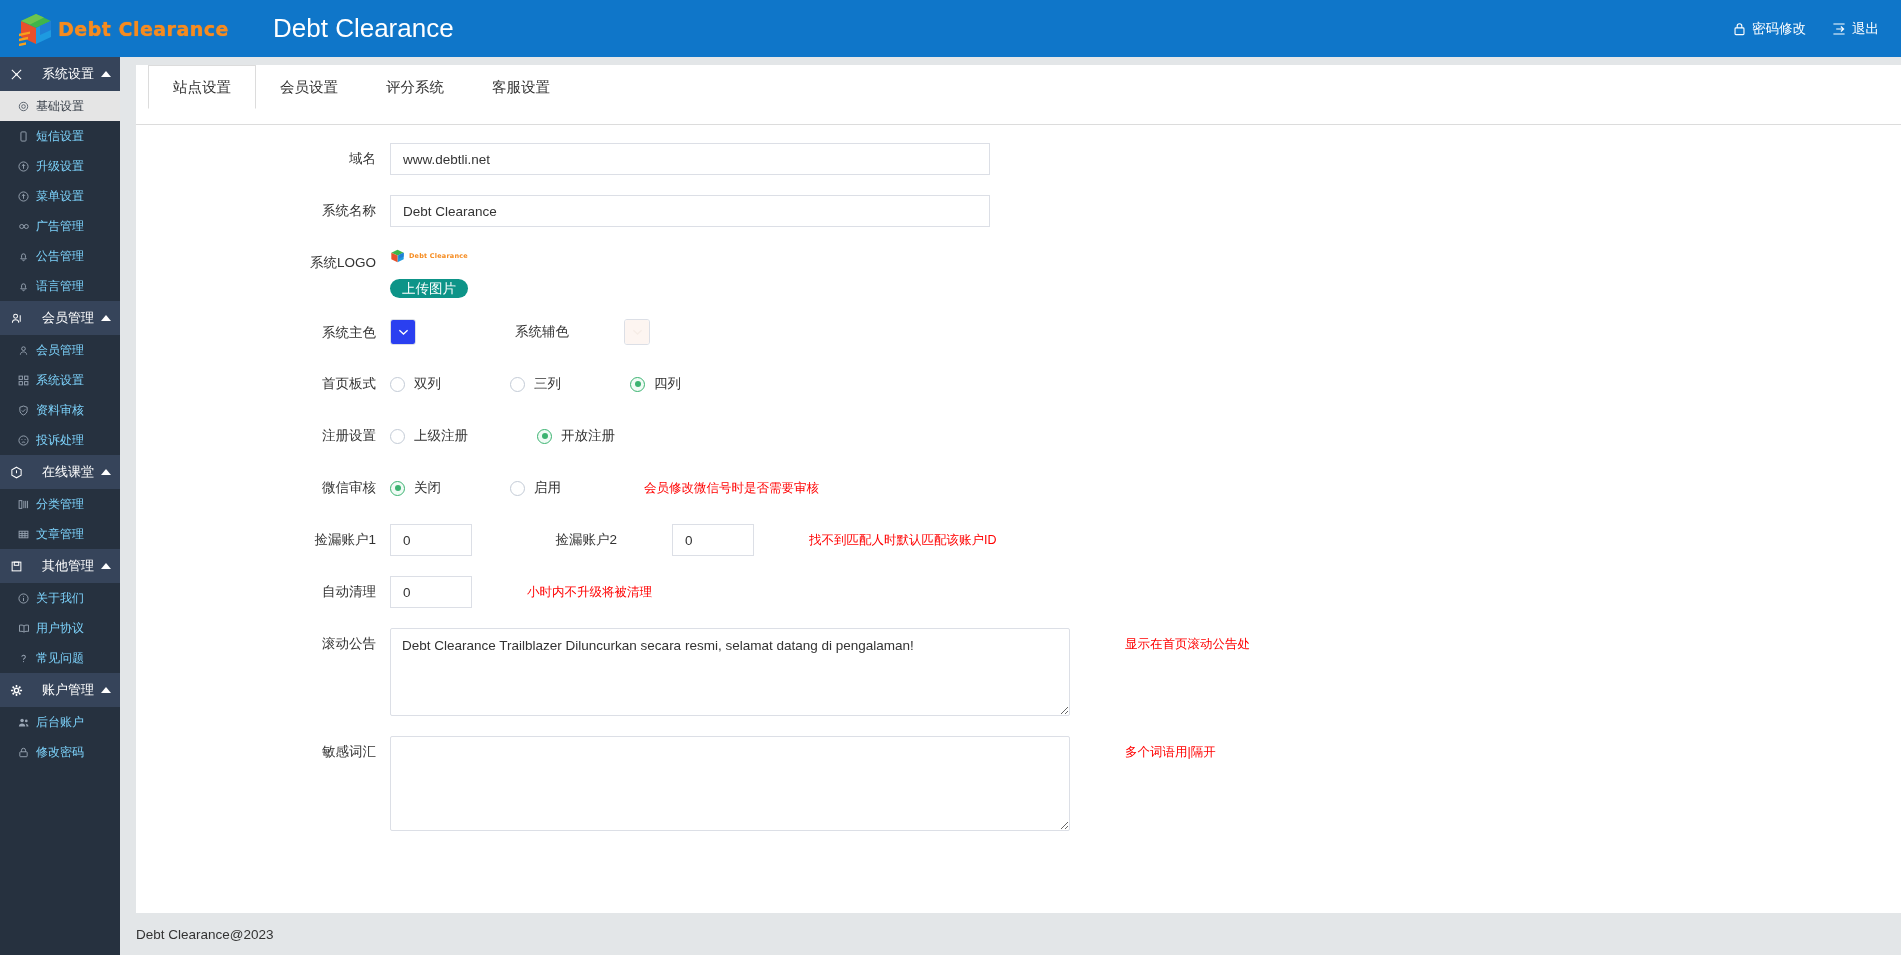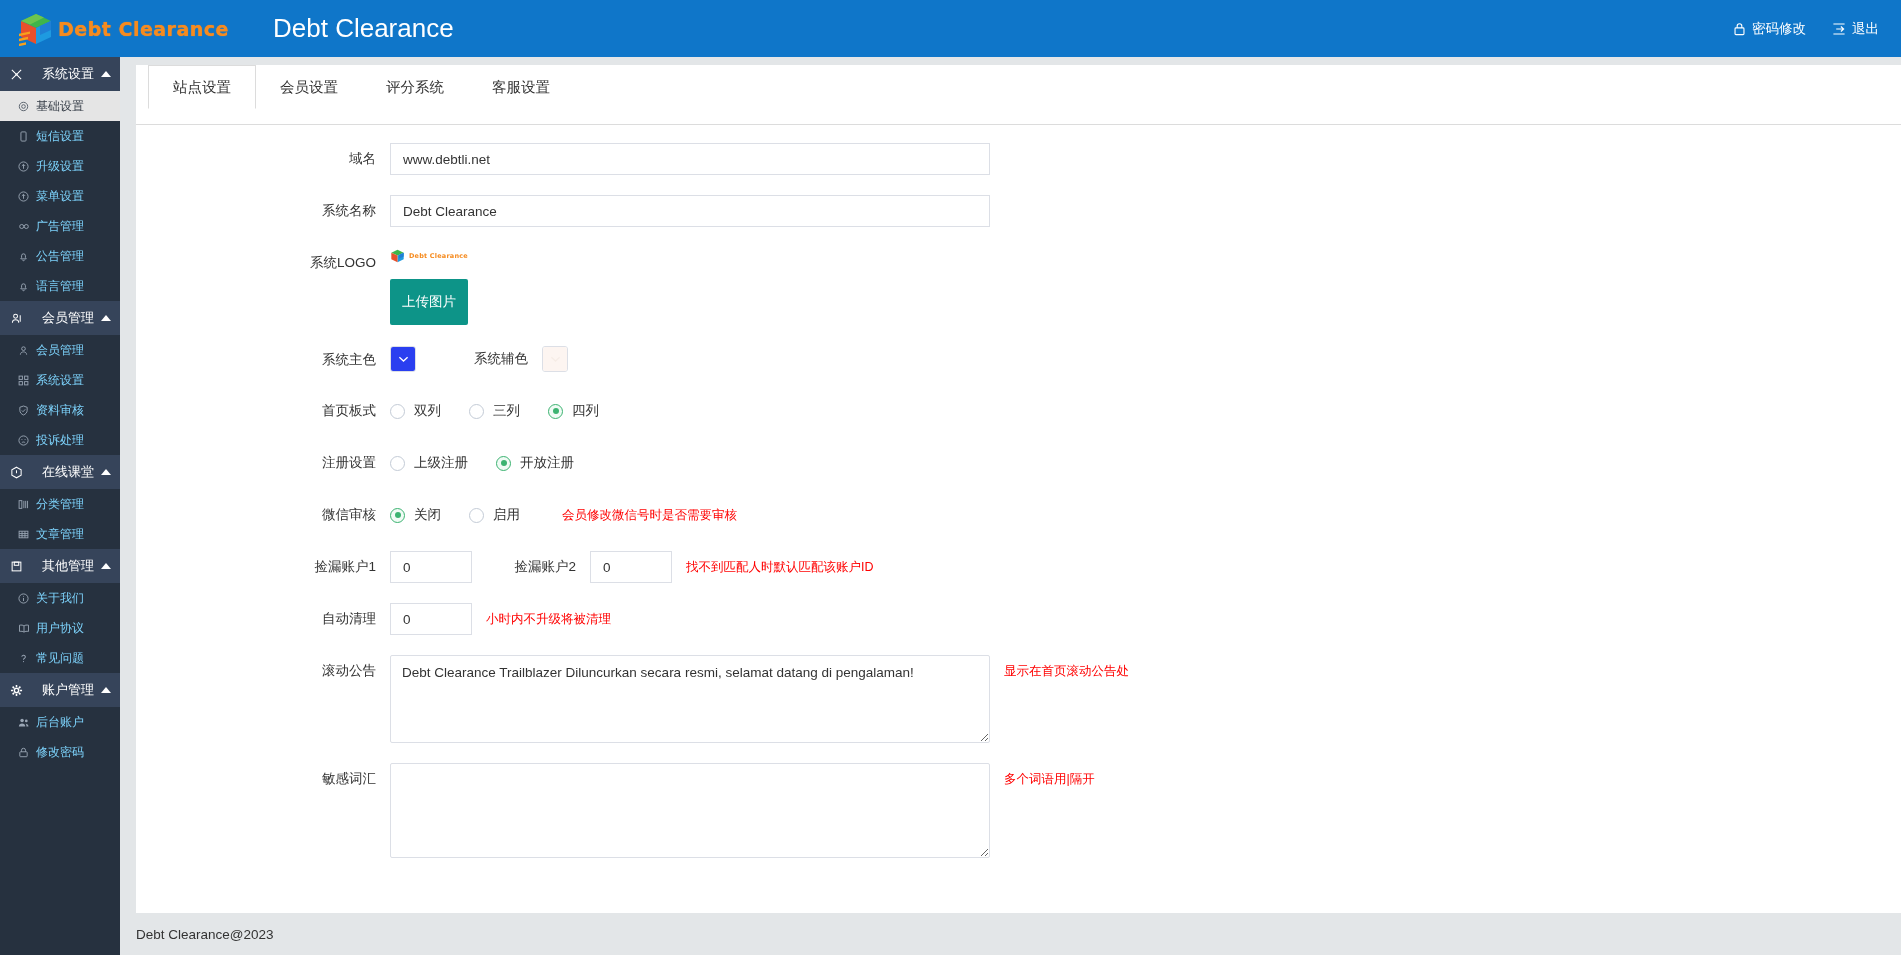--- a/index.html
+++ b/index.html
@@ -167,21 +167,21 @@
     font-size: 13.5px;
     color: #333333;
     font-family: "Liberation Sans", sans-serif;
     outline: none;
     background: #fff;
   }
   .finput.num {
     width: 82px;
   }
   .ftextarea {
-    width: 600px;
+    width: 680px;
     border: 1px solid #dcdfe6;
     border-radius: 2px;
     padding: 7px 11px;
     font-size: 13.5px;
     color: #333333;
     font-family: "Liberation Sans", sans-serif;
     outline: none;
     resize: vertical;
     line-height: 1.45;
   }
@@ -198,24 +198,24 @@
   .logo-preview {
     display: flex; align-items: center; gap: 4px; height: 18px;
   }
   .logo-preview .mini-cube { width: 15px; height: 14px; position: relative; }
   .logo-preview .mini-word {
     font-family: "DejaVu Sans", sans-serif;
     font-size: 6.5px; font-weight: bold; color: #f68b1f; letter-spacing: 0.2px;
   }
   .upload-btn {
     margin-top: 14px;
-    width: 78px; height: 46px;
+    width: 78px; height: 19px;
     background: #0d9488;
     color: #ffffff;
-    border: none; border-radius: 2px;
+    border: none; border-radius: 10px;
     font-size: 13.5px;
     cursor: pointer;
     font-family: "Liberation Sans", sans-serif;
   }
 
   .color-swatch {
     width: 26px; height: 26px;
     border: 1px solid #dcdfe6;
     border-radius: 3px;
     display: flex; align-items: center; justify-content: center;
@@ -265,21 +265,21 @@
   .radio-text { font-size: 13.5px; color: #333333; }
 
   .footer {
     height: 42px; min-height: 42px;
     background: #e3e6e8;
     display: flex; align-items: center;
     padding-left: 16px;
     font-size: 13.5px;
     color: #333333;
   }
-  .inline-group { display:flex; align-items:center; }
+  .inline-group { display:flex; align-items:center;gap:41px; }
   .sublabel {
     font-size: 13.5px; color:#333; line-height:32px;
     width: 118px; text-align: right; padding-right: 14px;
   }
 </style>
 </head>
 <body>
 
 <div class="app">
 

